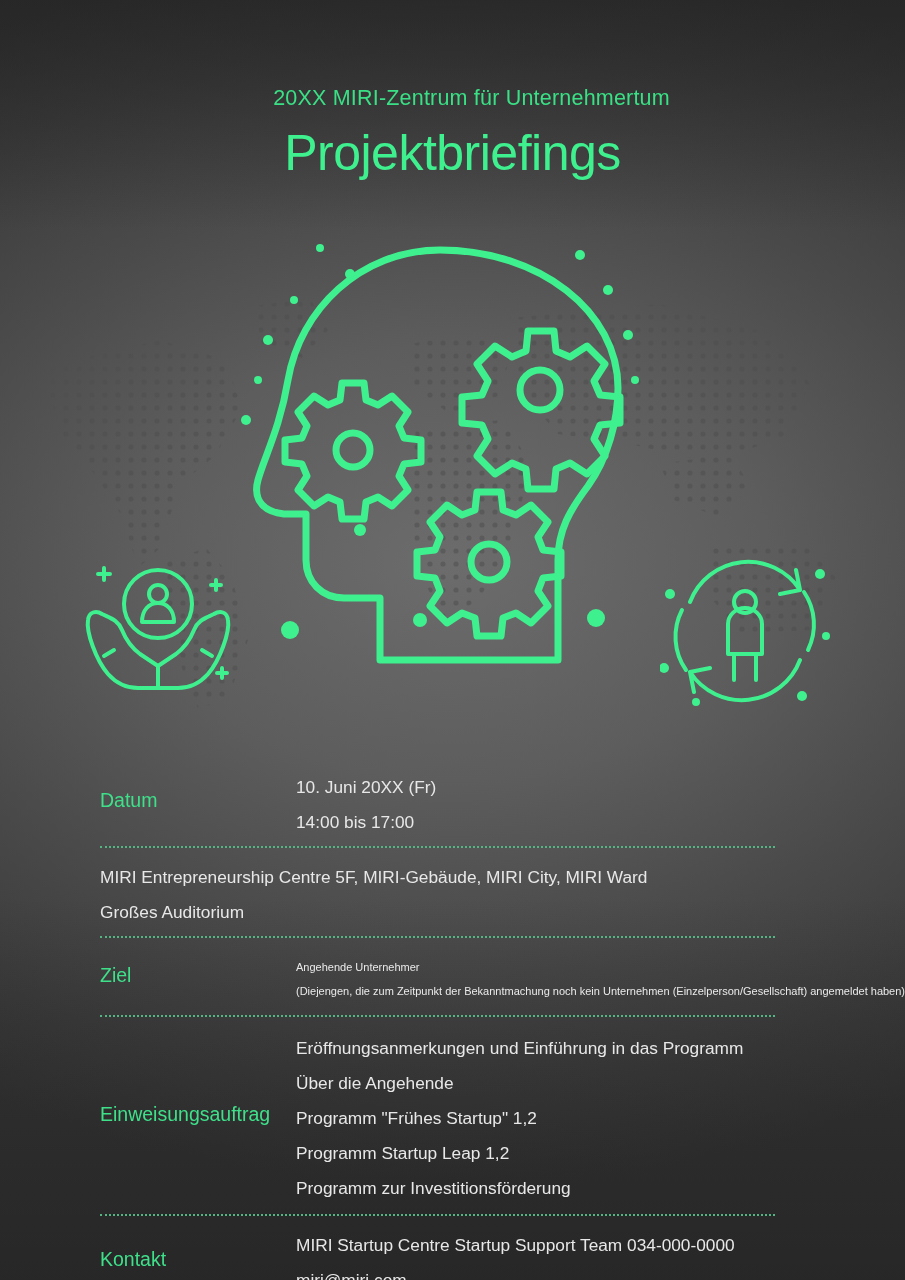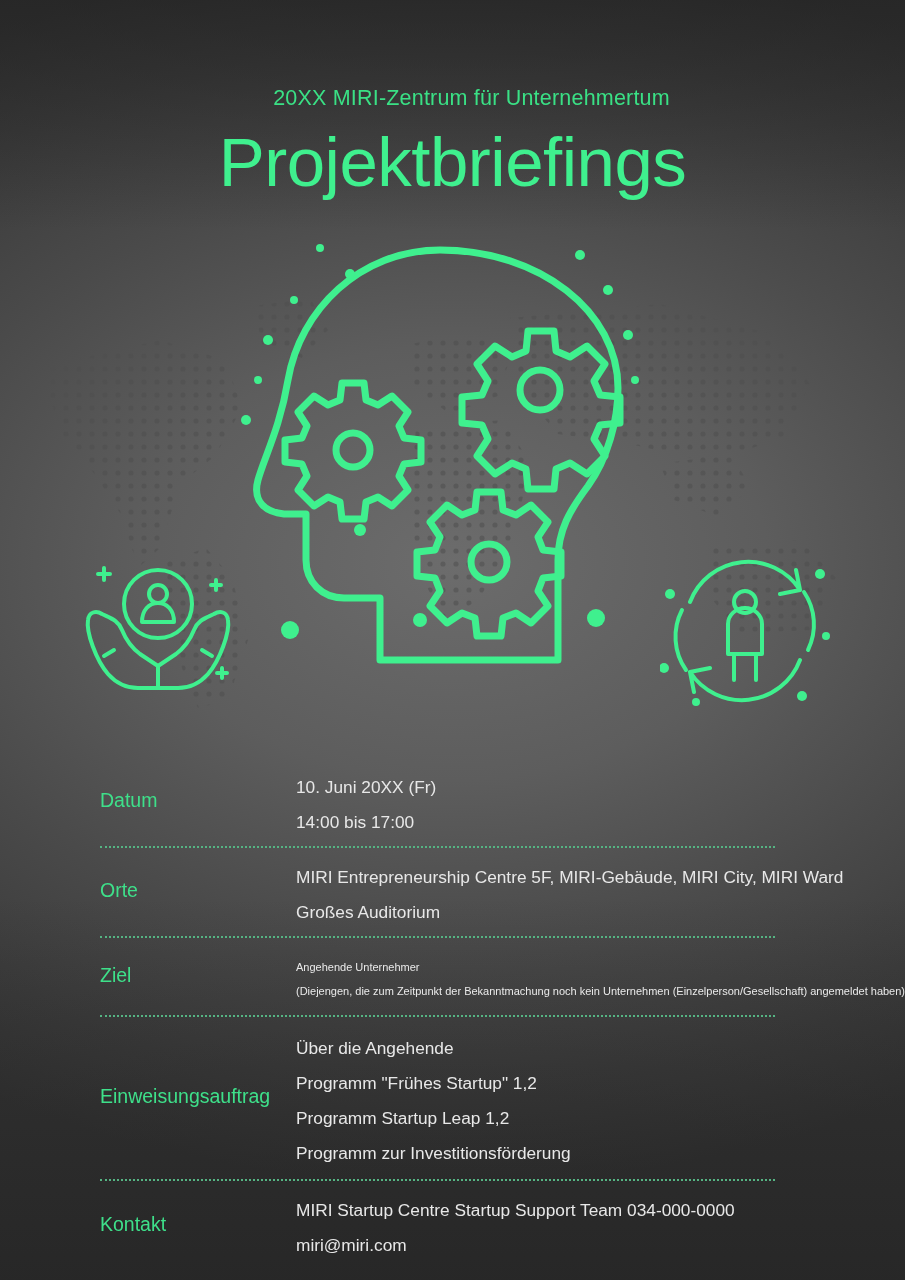--- a/index.html
+++ b/index.html
@@ -35,21 +35,21 @@
   }
   .kicker {
     color: #3ae085;
     font-size: 21.5px;
     letter-spacing: 0.2px;
     font-weight: 400;
     padding-left: 38px;
   }
   .title {
     color: #3ff08e;
-    font-size: 69px;
+    font-size: 50px;
     font-weight: 400;
     letter-spacing: -0.5px;
     line-height: 1.05;
     margin-top: 16px;
   }
 
   
   .art {
     position: absolute;
     top: 230px;
@@ -216,38 +216,38 @@
 
     <div class="row">
       <div class="row-label">Datum</div>
       <div class="row-value">
         <span class="line">10. Juni 20XX (Fr)</span>
         <span class="line">14:00 bis 17:00</span>
       </div>
     </div>
 
     <div class="row">
-      <div class="row-label">Orte</div>
       <div class="row-value">
         <span class="line">MIRI Entrepreneurship Centre 5F, MIRI-Gebäude, MIRI City, MIRI Ward</span>
         <span class="line">Großes Auditorium</span>
       </div>
     </div>
 
     <div class="row row-zi">
       <div class="row-label">Ziel</div>
       <div class="row-value small">
         <span class="line">Angehende Unternehmer</span>
         <span class="line">(Diejengen, die zum Zeitpunkt der Bekanntmachung noch kein Unternehmen (Einzelperson/Gesellschaft) angemeldet haben)</span>
       </div>
     </div>
 
     <div class="row tall">
       <div class="row-label">Einweisungsauftrag</div>
       <div class="row-value">
+        <span class="line">Eröffnungsanmerkungen und Einführung in das Programm</span>
         <span class="line">Über die Angehende</span>
         <span class="line">Programm "Frühes Startup" 1,2</span>
         <span class="line">Programm Startup Leap 1,2</span>
         <span class="line">Programm zur Investitionsförderung</span>
       </div>
     </div>
 
     <div class="row">
       <div class="row-label">Kontakt</div>
       <div class="row-value">

